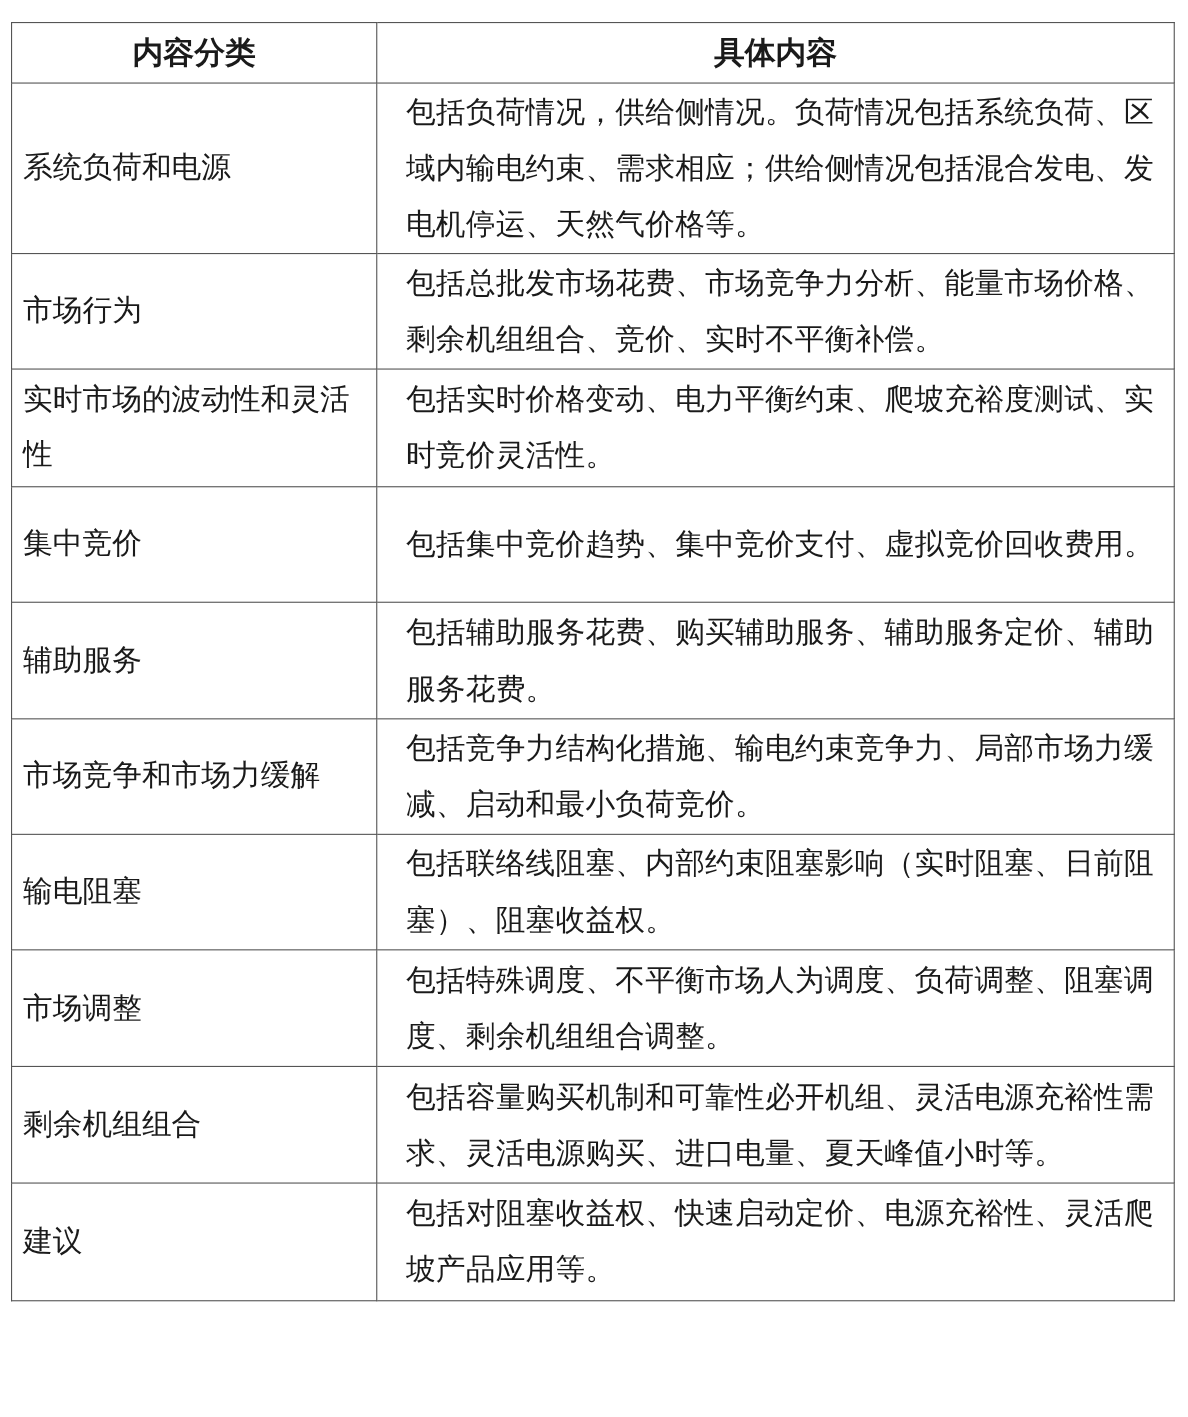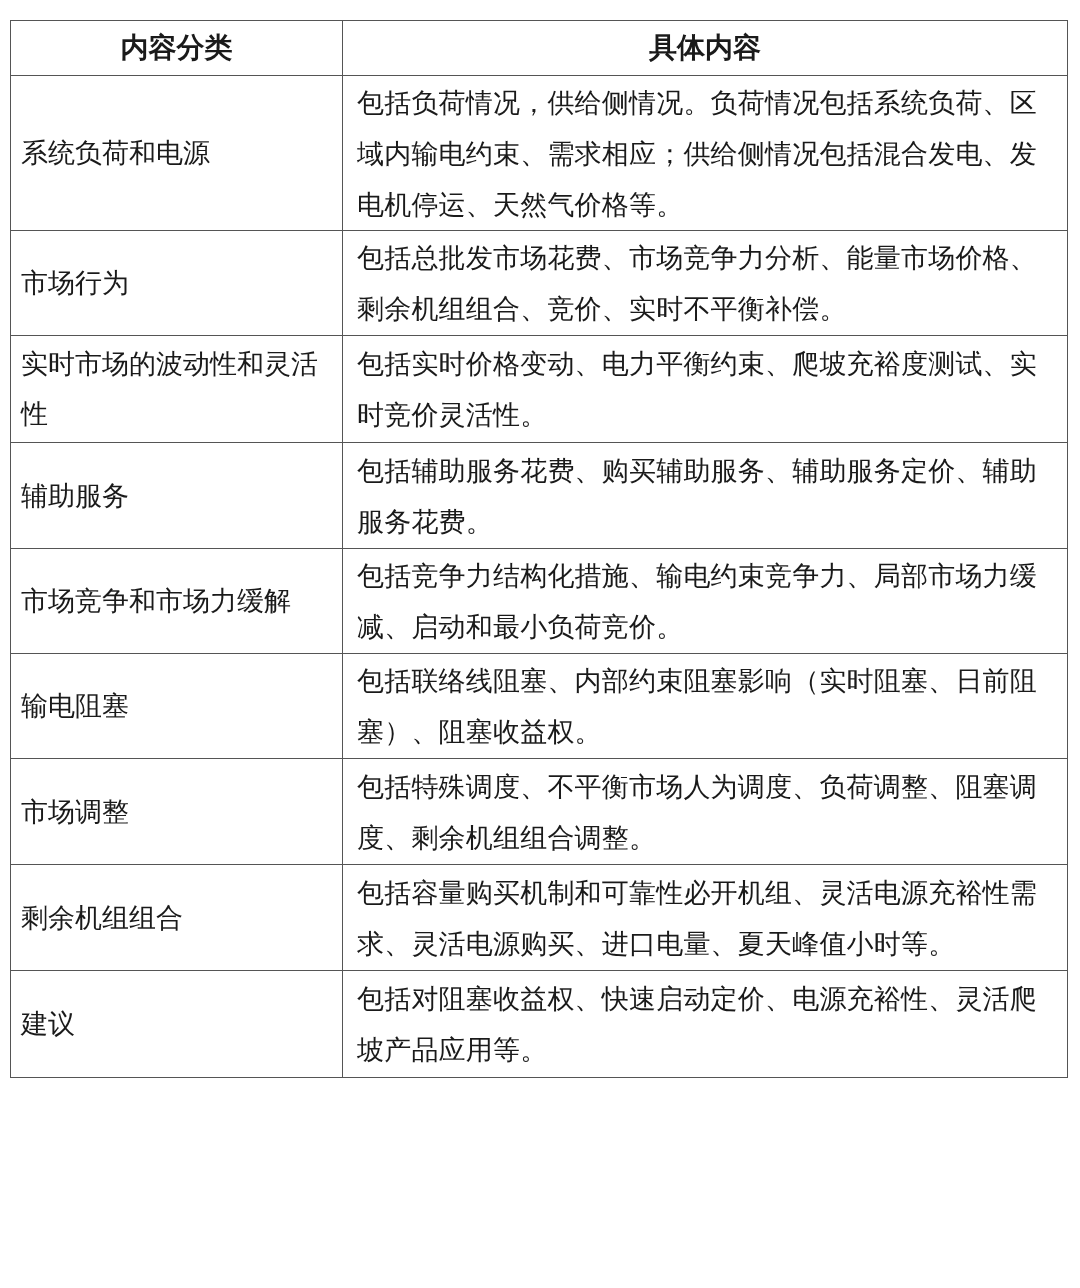--- a/index.html
+++ b/index.html
@@ -41,21 +41,21 @@
     .doc-table td.cat {
       text-align: left;
       font-size: 27px;
       line-height: 50px;
       padding: 0 10px;
     }
     .doc-table td.content {
       text-align: left;
       font-size: 27px;
       line-height: 51px;
-      padding: 0 10px 0 14px;
+      padding: 0 10px 0 26px;
       letter-spacing: 0.2px;
     }
   </style>
 </head>
 <body>
 
 <table class="doc-table">
   <colgroup>
       <col class="c1">
       <col class="c2">
@@ -72,20 +72,24 @@
       <td class="content">包括负荷情况，供给侧情况。负荷情况包括系统负荷、区域内输电约束、需求相应；供给侧情况包括混合发电、发电机停运、天然气价格等。</td>
     </tr>
     <tr style="height:105px">
       <td class="cat">市场行为</td>
       <td class="content">包括总批发市场花费、市场竞争力分析、能量市场价格、剩余机组组合、竞价、实时不平衡补偿。</td>
     </tr>
     <tr style="height:107px">
       <td class="cat">实时市场的波动性和灵活性</td>
       <td class="content">包括实时价格变动、电力平衡约束、爬坡充裕度测试、实时竞价灵活性。</td>
     </tr>
+    <tr style="height:105px">
+      <td class="cat">集中竞价</td>
+      <td class="content">包括集中竞价趋势、集中竞价支付、虚拟竞价回收费用。</td>
+    </tr>
     <tr style="height:106px">
       <td class="cat">辅助服务</td>
       <td class="content">包括辅助服务花费、购买辅助服务、辅助服务定价、辅助服务花费。</td>
     </tr>
     <tr style="height:105px">
       <td class="cat">市场竞争和市场力缓解</td>
       <td class="content">包括竞争力结构化措施、输电约束竞争力、局部市场力缓减、启动和最小负荷竞价。</td>
     </tr>
     <tr style="height:105px">
       <td class="cat">输电阻塞</td>

